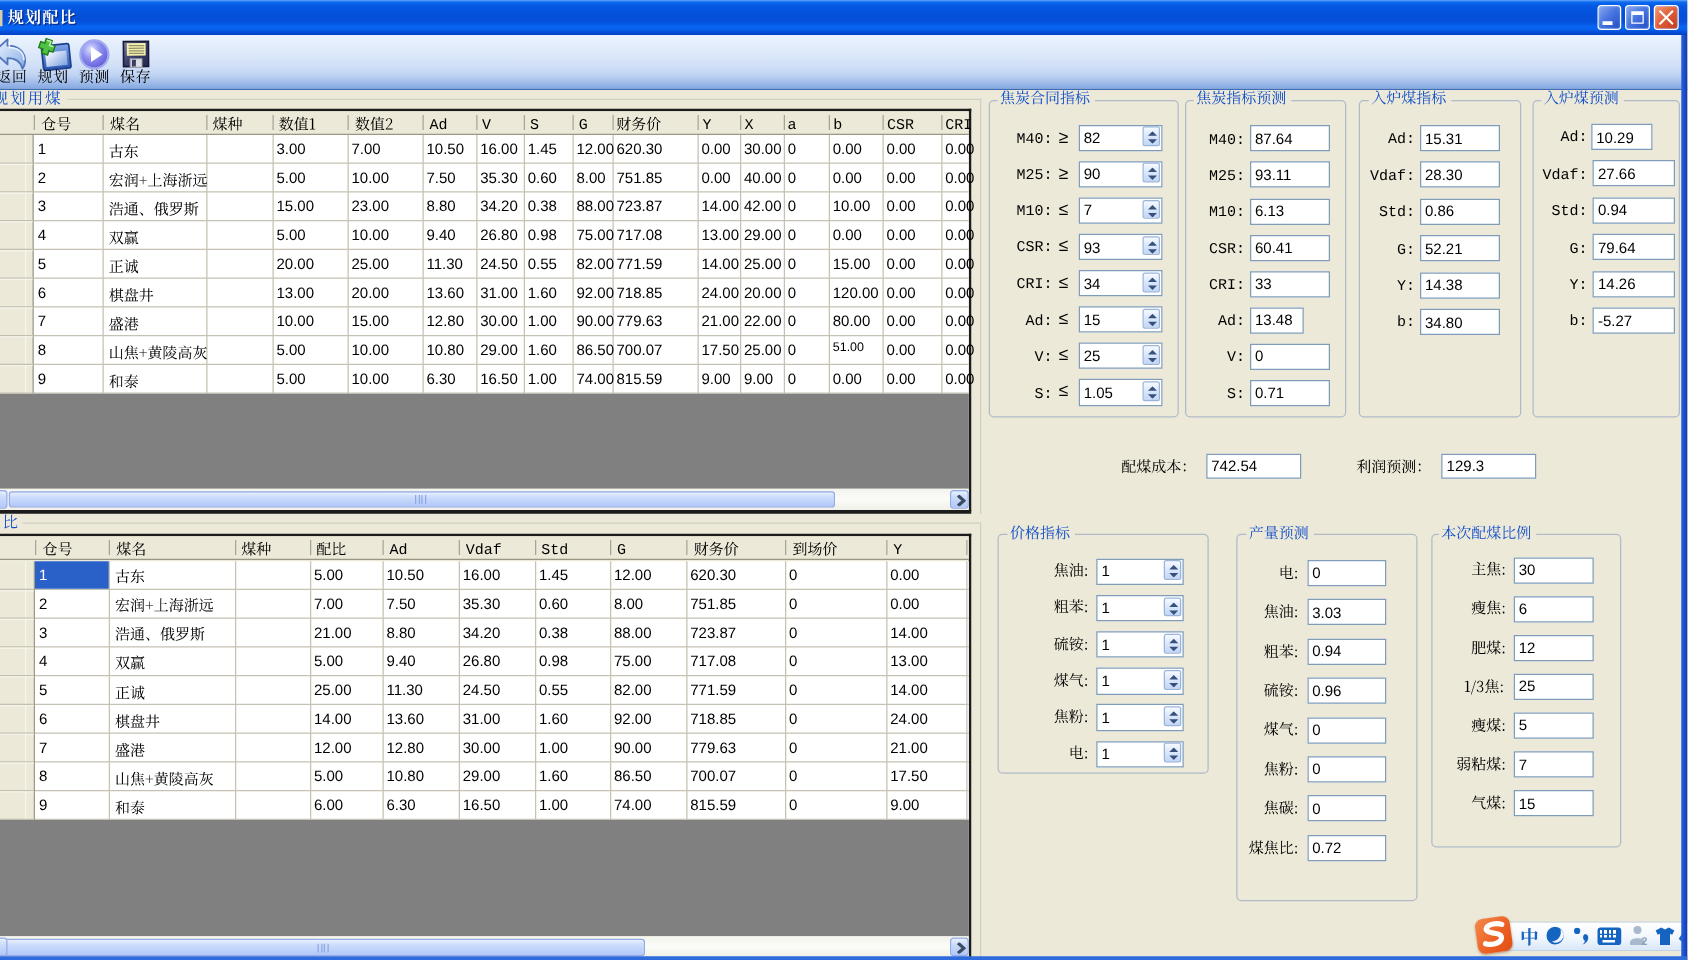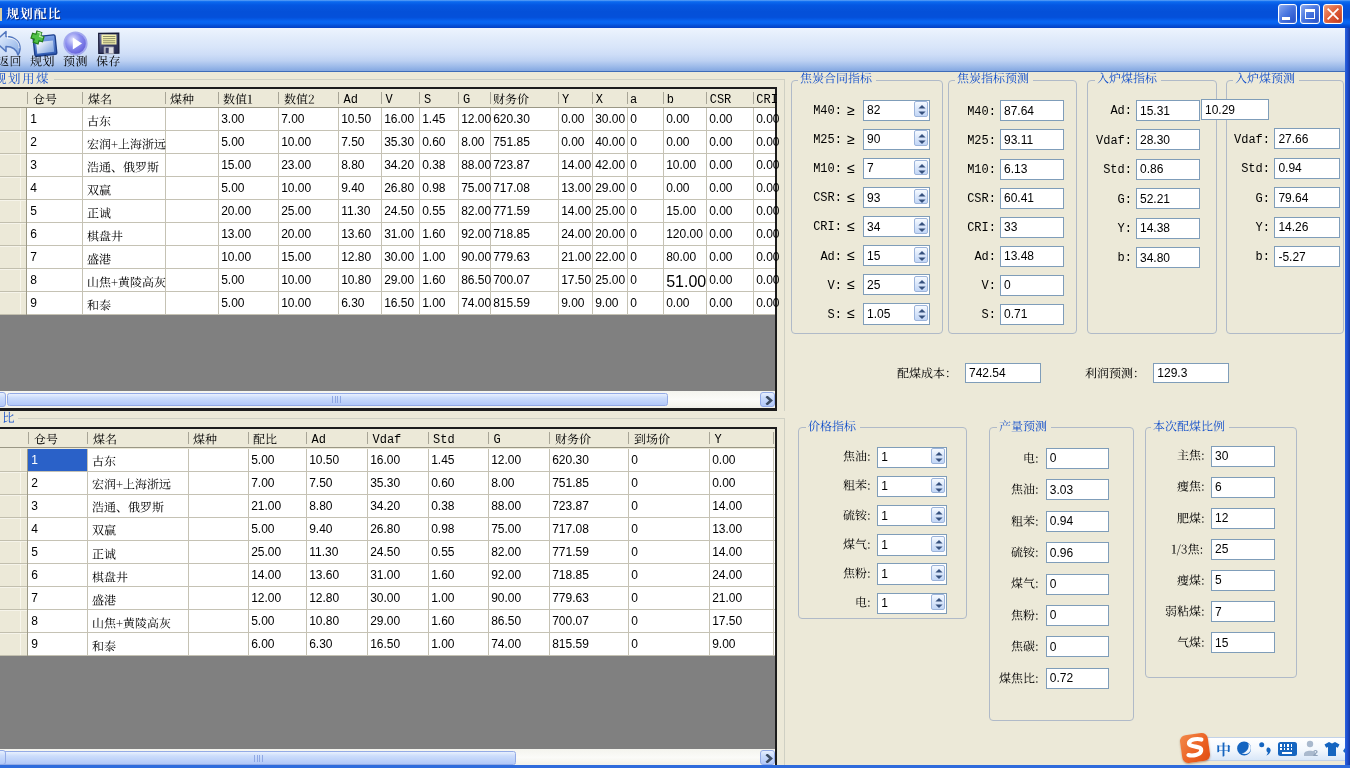--- a/index.html
+++ b/index.html
@@ -363,21 +363,21 @@
 <div class="num" style="left:221.2px;top:273px;font-size:12px;color:#000;">5.00</div>
 <div class="num" style="left:281.2px;top:273px;font-size:12px;color:#000;">10.00</div>
 <div class="num" style="left:341.2px;top:273px;font-size:12px;color:#000;">10.80</div>
 <div class="num" style="left:384.2px;top:273px;font-size:12px;color:#000;">29.00</div>
 <div class="num" style="left:422.2px;top:273px;font-size:12px;color:#000;">1.60</div>
 <div class="num" style="left:461.2px;top:273px;font-size:12px;color:#000;">86.50</div>
 <div class="num" style="left:493.2px;top:273px;font-size:12px;color:#000;">700.07</div>
 <div class="num" style="left:561.2px;top:273px;font-size:12px;color:#000;">17.50</div>
 <div class="num" style="left:595.2px;top:273px;font-size:12px;color:#000;">25.00</div>
 <div class="num" style="left:630.2px;top:273px;font-size:12px;color:#000;">0</div>
-<div class="num" style="left:666.2px;top:273px;font-size:16px;color:#000;">51.00</div>
+<div class="num" style="left:666.2px;top:273px;font-size:10px;color:#000;">51.00</div>
 <div class="num" style="left:709.2px;top:273px;font-size:12px;color:#000;">0.00</div>
 <div class="num" style="left:756.2px;top:273px;font-size:12px;color:#000;">0.00</div>
 <div class="num" style="left:30.2px;top:296px;font-size:12px;color:#000;">9</div>
 <div class="num" style="left:221.2px;top:296px;font-size:12px;color:#000;">5.00</div>
 <div class="num" style="left:281.2px;top:296px;font-size:12px;color:#000;">10.00</div>
 <div class="num" style="left:341.2px;top:296px;font-size:12px;color:#000;">6.30</div>
 <div class="num" style="left:384.2px;top:296px;font-size:12px;color:#000;">16.50</div>
 <div class="num" style="left:422.2px;top:296px;font-size:12px;color:#000;">1.00</div>
 <div class="num" style="left:461.2px;top:296px;font-size:12px;color:#000;">74.00</div>
 <div class="num" style="left:493.2px;top:296px;font-size:12px;color:#000;">815.59</div>
@@ -639,21 +639,21 @@
 <div class="inp" style="left:1000px;top:100.4px;width:63.5px;height:21px">87.64</div>
 <div class="num mono" style="left:965.2px;top:133.86px;font-size:12px;color:#000;width:30.8px;text-align:right">M25:</div>
 <div class="inp" style="left:1000px;top:129.46px;width:63.5px;height:21px">93.11</div>
 <div class="num mono" style="left:965.2px;top:162.92px;font-size:12px;color:#000;width:30.8px;text-align:right">M10:</div>
 <div class="inp" style="left:1000px;top:158.52px;width:63.5px;height:21px">6.13</div>
 <div class="num mono" style="left:965.2px;top:191.98px;font-size:12px;color:#000;width:30.8px;text-align:right">CSR:</div>
 <div class="inp" style="left:1000px;top:187.58px;width:63.5px;height:21px">60.41</div>
 <div class="num mono" style="left:965.2px;top:221.04px;font-size:12px;color:#000;width:30.8px;text-align:right">CRI:</div>
 <div class="inp" style="left:1000px;top:216.64px;width:63.5px;height:21px">33</div>
 <div class="num mono" style="left:972.4px;top:250.1px;font-size:12px;color:#000;width:23.6px;text-align:right">Ad:</div>
-<div class="inp" style="left:1000px;top:245.7px;width:64px;height:21px">13.48</div>
+<div class="inp" style="left:1000px;top:245.7px;width:43px;height:21px">13.48</div>
 <div class="num mono" style="left:979.6px;top:279.16px;font-size:12px;color:#000;width:16.4px;text-align:right">V:</div>
 <div class="inp" style="left:1000px;top:274.76px;width:63.5px;height:21px">0</div>
 <div class="num mono" style="left:979.6px;top:308.22px;font-size:12px;color:#000;width:16.4px;text-align:right">S:</div>
 <div class="inp" style="left:1000px;top:303.82px;width:63.5px;height:21px">0.71</div>
 <div class="a" style="left:1087px;top:79.5px;width:130px;height:254px;border:1px solid #b0bac8;border-radius:4px"></div>
 <div class="a" style="left:1095px;top:73.5px;width:66px;height:12px;background:#ECE9D8;"></div>
 <div class="num mono" style="left:1108.4px;top:104.4px;font-size:12px;color:#000;width:23.6px;text-align:right">Ad:</div>
 <div class="inp" style="left:1136px;top:100px;width:64px;height:21px">15.31</div>
 <div class="num mono" style="left:1094px;top:133.8px;font-size:12px;color:#000;width:38.0px;text-align:right">Vdaf:</div>
 <div class="inp" style="left:1136px;top:129.4px;width:64px;height:21px">28.30</div>
@@ -661,21 +661,21 @@
 <div class="inp" style="left:1136px;top:158.8px;width:64px;height:21px">0.86</div>
 <div class="num mono" style="left:1115.6px;top:192.6px;font-size:12px;color:#000;width:16.4px;text-align:right">G:</div>
 <div class="inp" style="left:1136px;top:188.2px;width:64px;height:21px">52.21</div>
 <div class="num mono" style="left:1115.6px;top:222px;font-size:12px;color:#000;width:16.4px;text-align:right">Y:</div>
 <div class="inp" style="left:1136px;top:217.6px;width:64px;height:21px">14.38</div>
 <div class="num mono" style="left:1115.6px;top:251.4px;font-size:12px;color:#000;width:16.4px;text-align:right">b:</div>
 <div class="inp" style="left:1136px;top:247px;width:64px;height:21px">34.80</div>
 <div class="a" style="left:1226px;top:79.5px;width:118px;height:254px;border:1px solid #b0bac8;border-radius:4px"></div>
 <div class="a" style="left:1233px;top:73.5px;width:66px;height:12px;background:#ECE9D8;"></div>
 <div class="num mono" style="left:1246.4px;top:103.4px;font-size:12px;color:#000;width:23.6px;text-align:right">Ad:</div>
-<div class="inp" style="left:1201px;top:99px;width:68px;height:21px">10.29</div>
+<div class="inp" style="left:1273px;top:99px;width:49px;height:21px">10.29</div>
 <div class="num mono" style="left:1232px;top:132.8px;font-size:12px;color:#000;width:38.0px;text-align:right">Vdaf:</div>
 <div class="inp" style="left:1274.4px;top:128.4px;width:65.6px;height:21px">27.66</div>
 <div class="num mono" style="left:1239.2px;top:162.2px;font-size:12px;color:#000;width:30.8px;text-align:right">Std:</div>
 <div class="inp" style="left:1274.4px;top:157.8px;width:65.6px;height:21px">0.94</div>
 <div class="num mono" style="left:1253.6px;top:191.6px;font-size:12px;color:#000;width:16.4px;text-align:right">G:</div>
 <div class="inp" style="left:1274.4px;top:187.2px;width:65.6px;height:21px">79.64</div>
 <div class="num mono" style="left:1253.6px;top:221px;font-size:12px;color:#000;width:16.4px;text-align:right">Y:</div>
 <div class="inp" style="left:1274.4px;top:216.6px;width:65.6px;height:21px">14.26</div>
 <div class="num mono" style="left:1253.6px;top:250.4px;font-size:12px;color:#000;width:16.4px;text-align:right">b:</div>
 <div class="inp" style="left:1274.4px;top:246px;width:65.6px;height:21px">-5.27</div>

